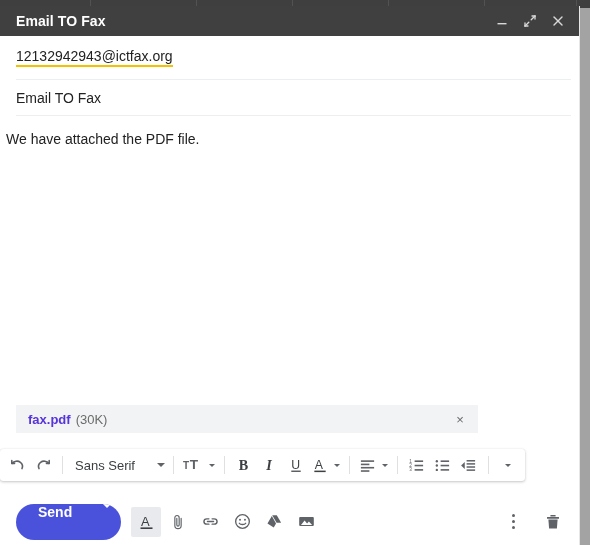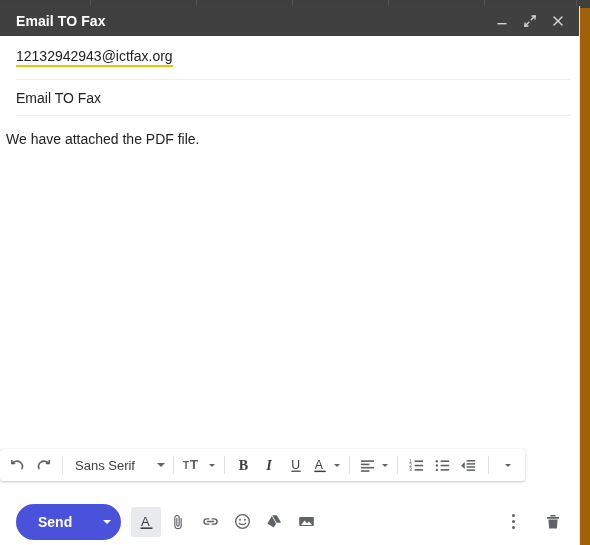--- a/index.html
+++ b/index.html
@@ -6,21 +6,21 @@
   html, body {
     margin: 0; padding: 0;
     width: 590px; height: 545px;
     overflow: hidden;
     background: #ffffff;
     font-family: "Liberation Sans", sans-serif;
     -webkit-font-smoothing: antialiased;
   }
 
   
-  #page-root { position: relative; width: 590px; height: 545px; background: #a16207; }
+  #page-root { position: relative; width: 590px; height: 545px; background: #a3a3a3; }
   .bg-strip {
     position: absolute; left: 0; top: 0; width: 590px; height: 8px;
     background: #3f3f3f;
   }
   .bg-strip-seg {
     position: absolute; top: 0; width: 1px; height: 8px;
     background: rgba(255,255,255,0.10);
   }
 
   
@@ -185,21 +185,21 @@
     position: absolute;
     left: 0; top: 492px;
     width: 580px;
     height: 47px;
     display: flex;
     align-items: center;
     padding: 0 12px 0 16px;
   }
   .send-wrap {
     display: flex;
-    align-items: center;
+    align-items: flex-start;
     background: #4a52dc;
     border-radius: 18px;
     height: 36px;
     overflow: hidden;
     cursor: pointer;
   }
   .send-label {
     display: flex; align-items: center;
     padding: 0 20px 0 22px;
     color: #ffffff;
@@ -284,20 +284,27 @@
     </div>
 
     <div class="field">
       <span class="subject-value">Email TO Fax</span>
     </div>
 
     <div class="body-area">
       <div class="body-text">We have attached the PDF file.</div>
     </div>
 
+    <div class="attach-row">
+      <div class="attach-chip">
+        <span class="attach-name">fax.pdf</span>
+        <span class="attach-size">(30K)</span>
+        <span class="attach-x">×</span>
+      </div>
+    </div>
 
     <div class="fmt-toolbar">
 
       <div class="tb-btn">
         <svg width="17" height="17" viewBox="0 0 20 20">
           <path d="M6.5 7.5 L3.3 7.5 L3.3 4.3" stroke="#5f6368" stroke-width="1.9" fill="none" stroke-linecap="round" stroke-linejoin="round"></path>
           <path d="M3.6 7.6 C6 4.6 10.5 4 13.4 6.2 C15.6 7.9 16.4 11 15.3 13.6" stroke="#5f6368" stroke-width="1.9" fill="none" stroke-linecap="round"></path>
         </svg>
       </div>
 

